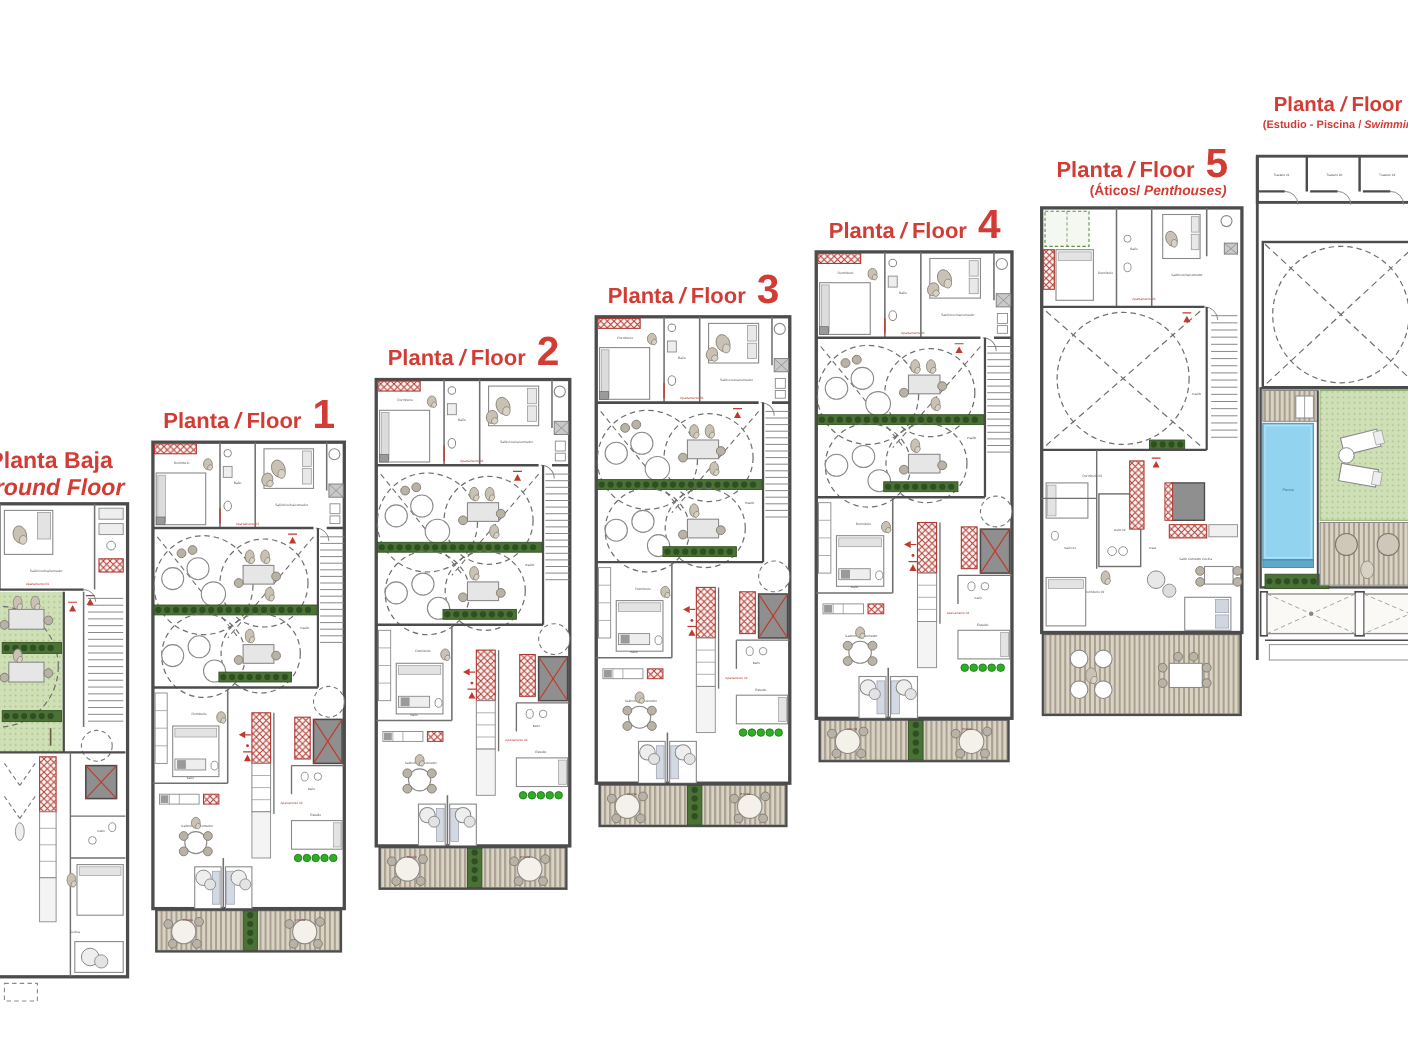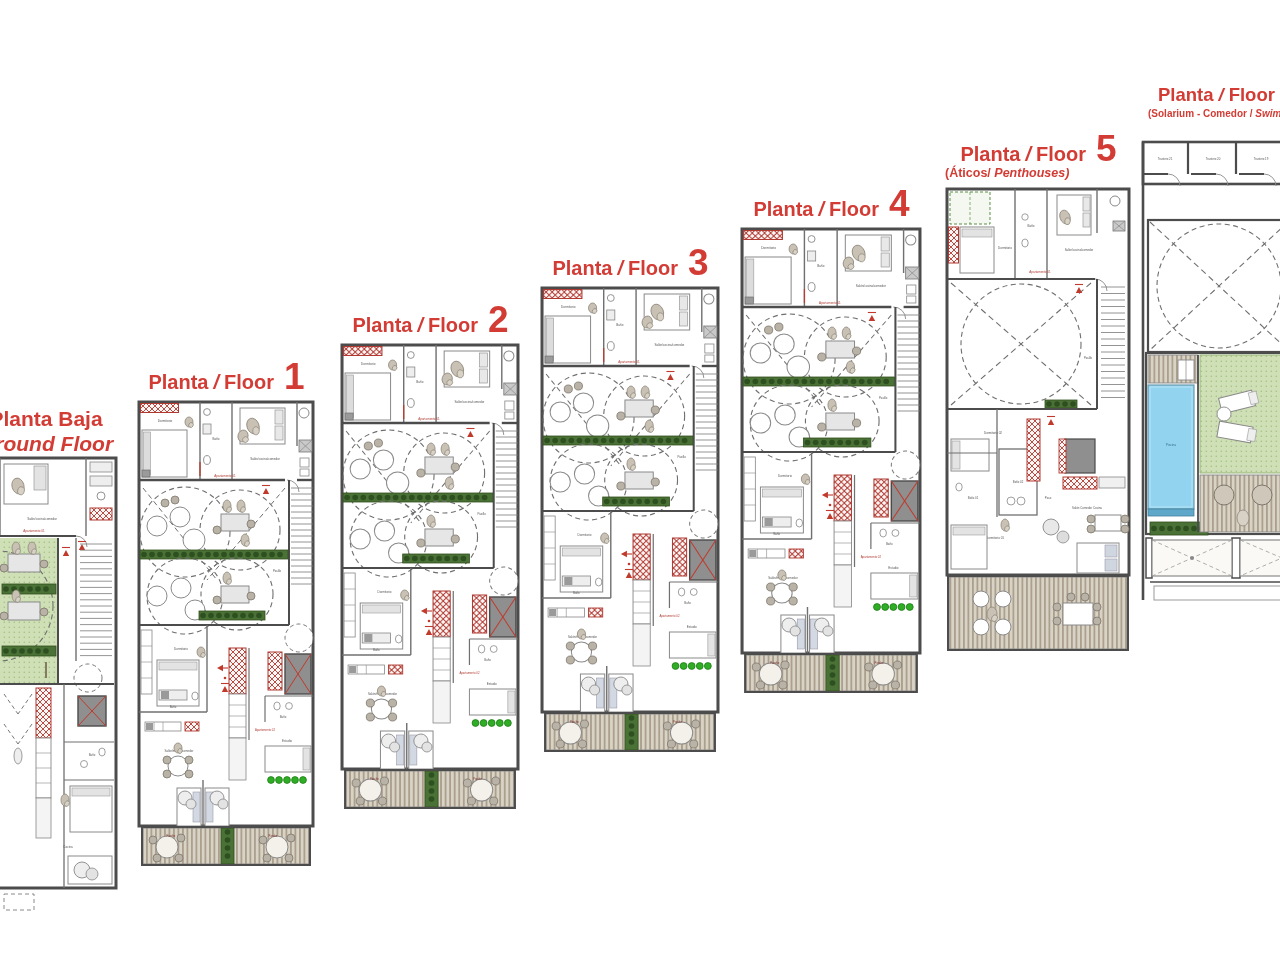--- a/index.html
+++ b/index.html
@@ -12,21 +12,21 @@
   .ftitle{
     position:absolute;color:#d23c34;font-weight:bold;white-space:nowrap;
     display:flex;align-items:baseline;justify-content:center;
   }
   .ftitle .tp{font-size:20px;}
   .ftitle .ts{font-size:20px;font-style:italic;margin:0 5px;}
   .ftitle .tf{font-size:20px;}
   .ftitle .tn{font-size:37px;margin-left:10px;letter-spacing:-1px;}
   .ftitle.small .tp,.ftitle.small .ts,.ftitle.small .tf{font-size:18.5px;}
   .fsub{
-    position:absolute;color:#d23c34;font-weight:bold;text-align:left;white-space:nowrap;
+    position:absolute;color:#d23c34;font-weight:bold;text-align:right;white-space:nowrap;
   }
   .fsub .si{font-style:italic;}
   .gtitle{
     position:absolute;color:#d23c34;font-weight:bold;text-align:center;
     font-size:21px;line-height:25px;white-space:nowrap;
   }
   .gtitle .l2{font-style:italic;}
   .plan{position:absolute;}
   .plan svg{display:block;}
   text{font-family:"Liberation Sans",sans-serif;}
@@ -1204,21 +1204,21 @@
       </div>
   </section>
 
   <section class="floor">
     <div class="ftitle small" style="left:1158px;top:84px;width:170px;justify-content:flex-start;">
       <span class="tp">Planta</span>
       <span class="ts">/</span>
       <span class="tf">Floor</span>
     </div>
     <div class="fsub" style="left:1148px;top:108px;width:210px;font-size:10px;text-align:left;">
-      <span>(Solarium - Comedor /</span><span class="si"> Swimming Pool)</span>
+      <span>(Estudio - Piscina /</span><span class="si"> Swimming Pool)</span>
     </div>
     <div class="plan" id="plan-f6" style="left:1140px;top:140px;width:186px;height:482px;">
         <svg viewBox="0 0 186 482" width="100%" height="100%" preserveAspectRatio="none">
           <defs>
 <pattern id="rhf6" width="6" height="6" patternUnits="userSpaceOnUse">
               <rect width="6" height="6" fill="#fdf6f5"></rect>
               <path d="M0 0L6 6M6 0L0 6" stroke="#b03a32" stroke-width="0.9"></path>
             </pattern>
 <pattern id="dkf6" width="4.5" height="6" patternUnits="userSpaceOnUse">
               <rect width="4.5" height="6" fill="#d9d3c6"></rect>

